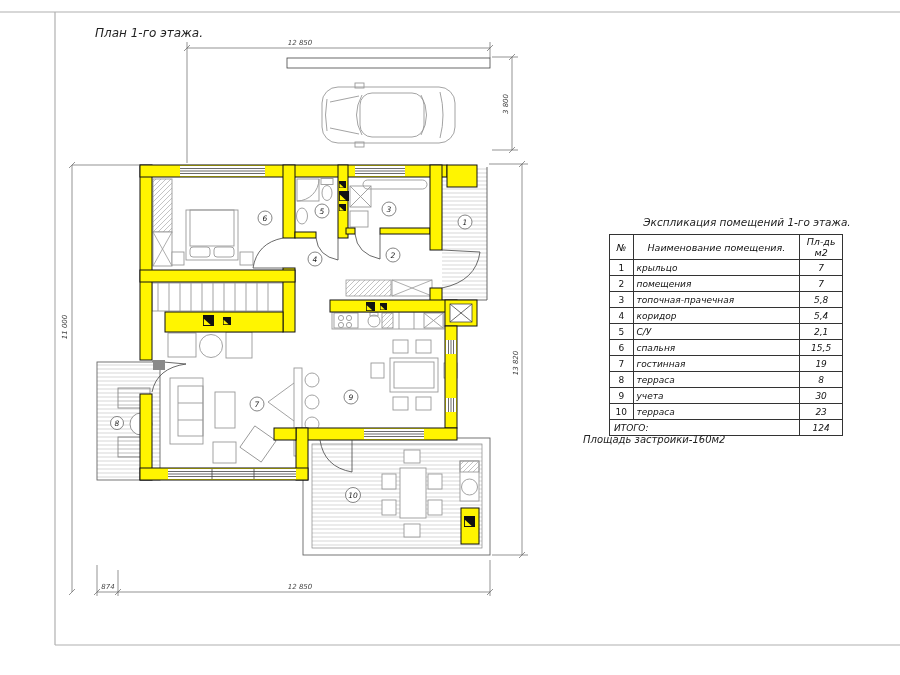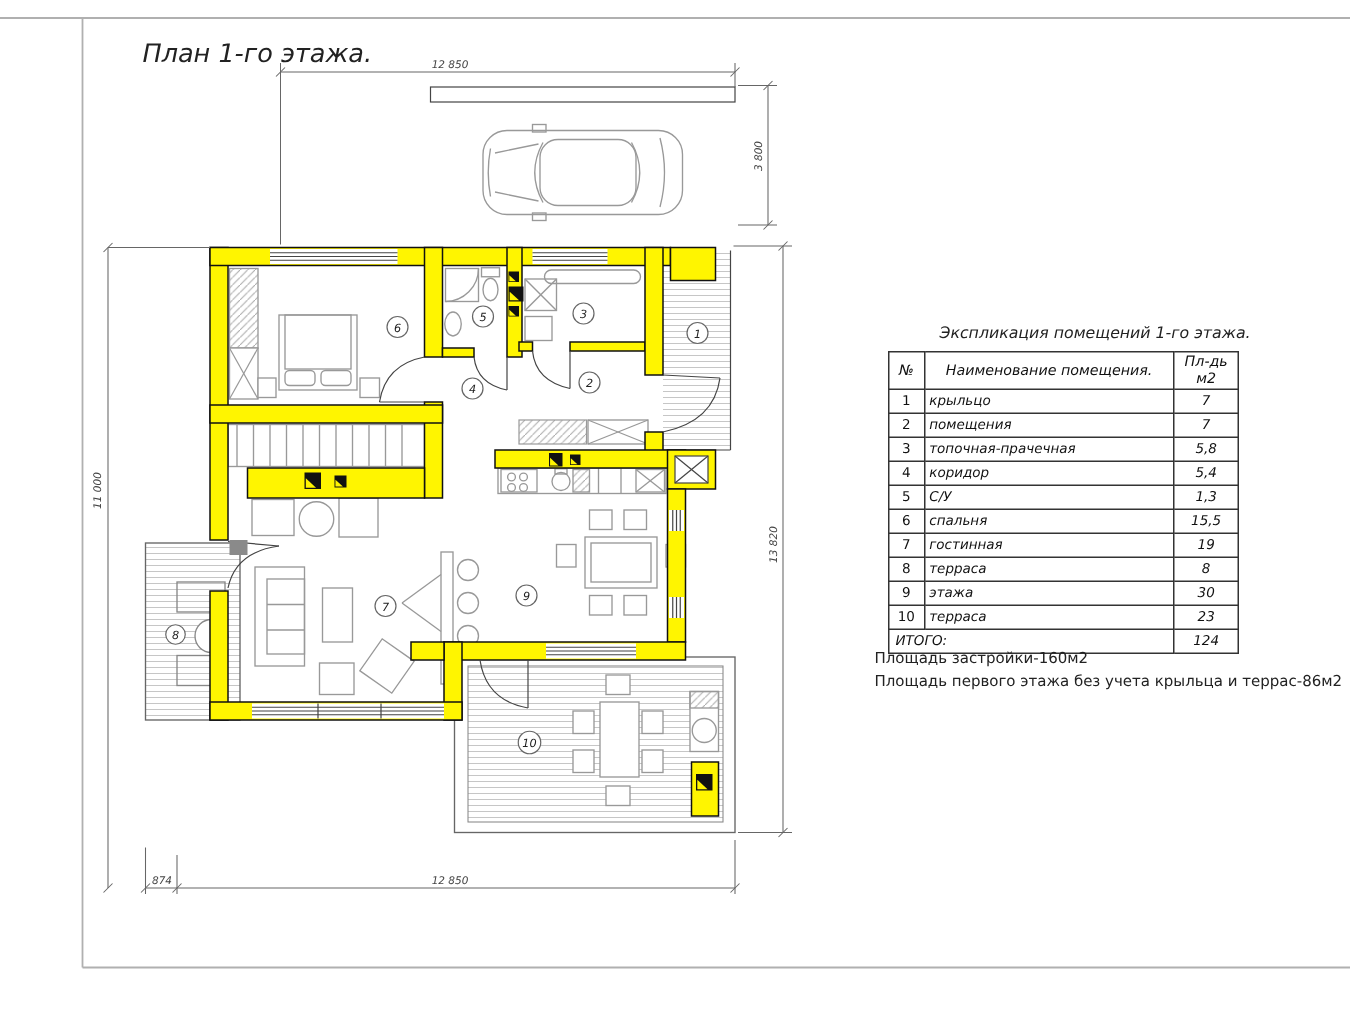--- a/index.html
+++ b/index.html
@@ -7,33 +7,33 @@
          font-family:"DejaVu Sans",sans-serif;}
   #plan-svg{position:absolute;left:0;top:0;}
   svg text{font-family:"DejaVu Sans",sans-serif;font-style:italic;fill:#333;}
   .wall{fill:#FFF500;stroke:#111;stroke-width:1;}
   .thin{stroke:#444;stroke-width:.8;fill:none;}
   .furn{stroke:#999;stroke-width:.9;fill:#fff;}
   .furno{stroke:#999;stroke-width:.9;fill:none;}
   .dim{stroke:#666;stroke-width:.7;fill:none;}
   .dimtxt{font-size:7px;fill:#444;}
   .rmtxt{font-size:7.5px;fill:#222;}
-  #plan-title{position:absolute;left:95px;top:26px;font-style:italic;font-size:17px;color:#222;}
-  #legend{position:absolute;left:592px;top:216px;width:276px;color:#222;}
+  #plan-title{position:absolute;left:95px;top:26px;font-style:italic;font-size:12px;color:#222;}
+  #legend{position:absolute;left:609px;top:216px;width:276px;color:#222;}
   #legend-title{font-style:italic;font-size:10.5px;text-align:center;margin-bottom:6px;}
   table.expl{border-collapse:collapse;width:234px;border:1.6px solid #222;
              font-style:italic;font-size:9px;color:#111;table-layout:fixed;}
   table.expl td,table.expl th{border:1px solid #333;padding:1px 3px;height:13px;
              overflow:hidden;white-space:nowrap;font-weight:normal;}
   col.c-num{width:22px;}col.c-name{width:156px;}col.c-area{width:40px;}
   th.hdr{font-size:9.5px;text-align:center;height:22px;}
   td.num{text-align:center;font-style:normal;}
   td.area{text-align:center;}
   td.name{padding-left:8px;}
-  #notes{position:absolute;left:583px;top:432px;font-size:10px;
+  #notes{position:absolute;left:583px;top:432px;font-style:italic;font-size:10px;
          color:#222;line-height:15px;white-space:nowrap;}
 </style>
 </head>
 <body>
 
 <div id="sheet">
 
 <svg id="plan-svg" width="900" height="675" viewBox="0 0 900 675">
   <defs>
     <pattern id="hH" width="6" height="4" patternUnits="userSpaceOnUse">
@@ -410,21 +410,21 @@
 
         <tr>
           <td class="num">4</td>
           <td class="name">коридор</td>
           <td class="area">5,4</td>
         </tr>
 
         <tr>
           <td class="num">5</td>
           <td class="name">С/У</td>
-          <td class="area">1,3</td>
+          <td class="area">2,1</td>
         </tr>
 
         <tr>
           <td class="num">6</td>
           <td class="name">спальня</td>
           <td class="area">15,5</td>
         </tr>
 
         <tr>
           <td class="num">7</td>
@@ -433,37 +433,36 @@
         </tr>
 
         <tr>
           <td class="num">8</td>
           <td class="name">терраса</td>
           <td class="area">8</td>
         </tr>
 
         <tr>
           <td class="num">9</td>
-          <td class="name">этажа</td>
+          <td class="name">учета</td>
           <td class="area">30</td>
         </tr>
 
         <tr>
           <td class="num">10</td>
           <td class="name">терраса</td>
           <td class="area">23</td>
         </tr>
       </tbody>
     <tfoot>
       <tr>
         <td colspan="2" style="padding-left:4px;margin-top:10px;">ИТОГО:</td>
         <td class="area">124</td>
       </tr>
     </tfoot>
   </table>
 </div>
 
 <div id="notes">
   <div>Площадь застройки-160м2</div>
-  <div>Площадь первого этажа без учета крыльца и террас-86м2</div>
 </div>
 
 </div>
 
 </body></html>

